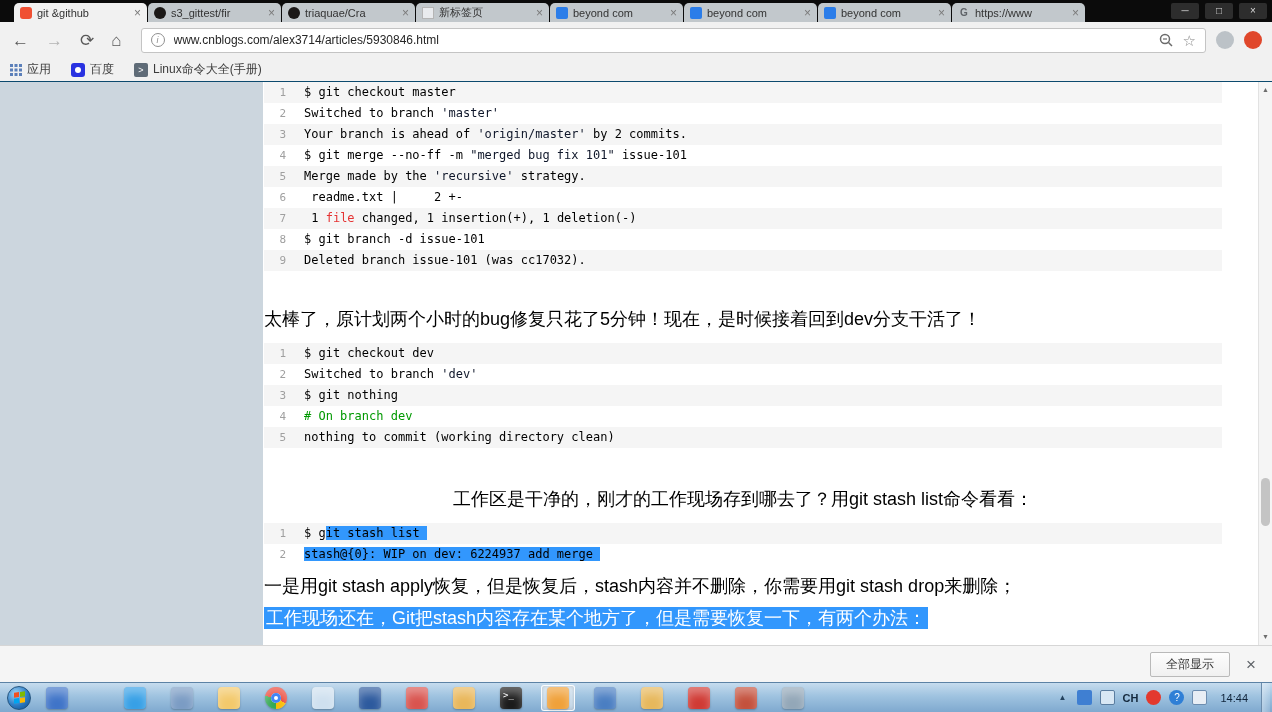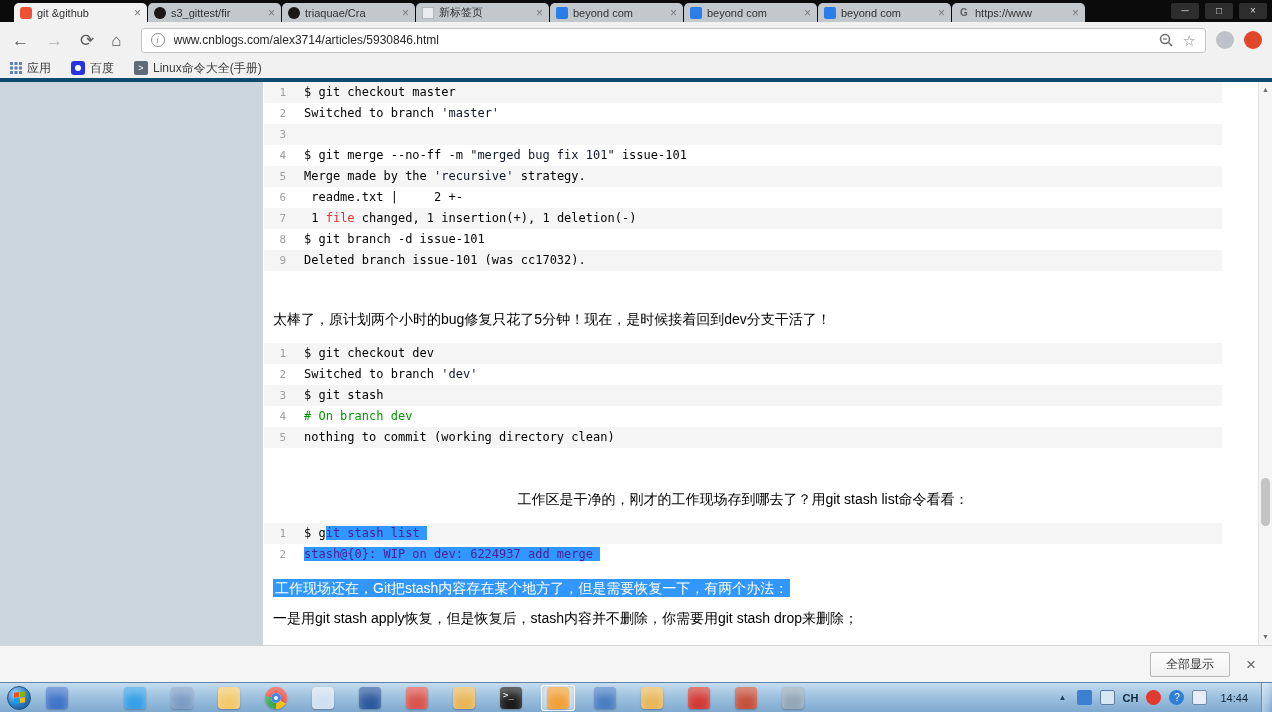--- a/index.html
+++ b/index.html
@@ -36,42 +36,42 @@
   .omnibox { flex:1; height:25px; background:#fff; border:1px solid #c4c4c4; border-radius:3px; display:flex; align-items:center; padding:0 9px; margin:0 10px 0 2px; }
   .info-icon { width:14px; height:14px; border:1px solid #8f8f8f; border-radius:50%; color:#8f8f8f; font-size:9px; line-height:12px; text-align:center; font-style:italic; margin-right:9px; flex:none; }
   .url { flex:1; font-size:12px; color:#262626; white-space:nowrap; overflow:hidden; }
   .zoom { margin-left:8px; display:flex; }
   .star { color:#8a8a8a; font-size:15px; margin-left:10px; line-height:1; }
   .ext { width:18px; height:18px; border-radius:50%; margin-right:10px; flex:none; }
   .ext.gray { background:#bcc2c7; }
   .ext.orange { background:#e0472b; }
 
   
-  .bookmarksbar { position:absolute; top:58px; left:0; width:100%; height:24px; background:#f1f1f1; border-bottom:4px solid #0c4a6e; display:flex; align-items:center; padding-left:10px; }
+  .bookmarksbar { position:absolute; top:58px; left:0; width:100%; height:24px; background:#f1f1f1; border-bottom:1px solid #0c4a6e; display:flex; align-items:center; padding-left:10px; }
   .bm { display:flex; align-items:center; gap:5px; font-size:12px; color:#3c3c3c; margin-right:20px; }
   .bm-baidu { width:14px; height:14px; background:#2932e1; border-radius:3px; position:relative; }
   .bm-baidu::after { content:""; position:absolute; left:4px; top:4px; width:6px; height:6px; background:#fff; border-radius:50%; }
   .bm-linux { width:14px; height:14px; background:#5f6b77; border-radius:2px; color:#fff; font-size:9px; line-height:14px; text-align:center; }
 
   
   .page { position:absolute; top:82px; left:0; width:100%; height:563px; background:#fff; overflow:hidden; }
   .side-strip { position:absolute; left:0; top:0; width:263px; height:100%; background:#ccd6de; }
   .main { position:absolute; left:264px; top:0; width:958px; }
 
   .codeblock { width:100%; }
   .code-line { display:flex; height:21px; line-height:21px; font-family:"DejaVu Sans Mono","Liberation Mono",monospace; font-size:12px; }
   .code-line.stripe { background:#f5f5f5; }
   .line-num { width:22px; text-align:right; padding-right:0; color:#9f9f9f; flex:none; font-size:11px; }
   .line-code { white-space:pre; color:#000; margin-left:18px; }
   .c-str { color:#0f172a; }
   .c-red { color:#e53333; }
   .c-green { color:#009900; }
-  .c-sel { background:#3297fd; color:#4c1d95; }
-
-  .para { margin:9px; font-size:14px; color:#000; line-height:17px; }
+  .c-sel { background:#3297fd; color:#000000; }
+
+  .para { margin:0; font-size:18px; color:#000; line-height:17px; }
   .p1 { margin-top:40px; }
   .cb2 { margin-top:15px; }
   .p2 { margin-top:43px;text-align:center; }
   .cb3 { margin-top:15px; }
   .p3 { margin-top:15px; }
   .p4 { margin-top:13px; }
   .hl { background:#3297fd; color:#fff; padding:1px 2px; }
 
   
   .scrollbar { position:absolute; right:0; top:0; width:14px; height:100%; background:#f5f5f5; border-left:1px solid #e2e2e2; }
@@ -238,20 +238,21 @@
         <div class="code-line stripe">
           <span class="line-num">1</span>
           <span class="line-code"><span>$ git checkout master</span></span>
         </div>
         <div class="code-line">
           <span class="line-num">2</span>
           <span class="line-code"><span>Switched to branch </span><span class="c-str">'master'</span></span>
         </div>
         <div class="code-line stripe">
           <span class="line-num">3</span>
+          <span class="line-code"><span>Your branch is ahead of </span><span class="c-str">'origin/master'</span><span> by 2 commits.</span></span>
         </div>
         <div class="code-line">
           <span class="line-num">4</span>
           <span class="line-code"><span>$ git merge --no-ff -m </span><span class="c-str">"merged bug fix 101"</span><span> issue-101</span></span>
         </div>
         <div class="code-line stripe">
           <span class="line-num">5</span>
           <span class="line-code"><span>Merge made by the </span><span class="c-str">'recursive'</span><span> strategy.</span></span>
         </div>
         <div class="code-line">
@@ -276,21 +277,21 @@
         <div class="code-line stripe">
           <span class="line-num">1</span>
           <span class="line-code"><span>$ git checkout dev</span></span>
         </div>
         <div class="code-line">
           <span class="line-num">2</span>
           <span class="line-code"><span>Switched to branch </span><span class="c-str">'dev'</span></span>
         </div>
         <div class="code-line stripe">
           <span class="line-num">3</span>
-          <span class="line-code"><span>$ git stash</span></span>
+          <span class="line-code"><span>$ git nothing</span></span>
         </div>
         <div class="code-line">
           <span class="line-num">4</span>
           <span class="line-code"><span class="c-green"># On branch dev</span></span>
         </div>
         <div class="code-line stripe">
           <span class="line-num">5</span>
           <span class="line-code"><span>nothing to commit (working directory clean)</span></span>
         </div>
       </div>
@@ -298,22 +299,22 @@
     <div class="codeblock cb3" id="cb2">
         <div class="code-line stripe">
           <span class="line-num">1</span>
           <span class="line-code"><span>$ g</span><span class="c-sel">it stash list </span></span>
         </div>
         <div class="code-line">
           <span class="line-num">2</span>
           <span class="line-code"><span class="c-sel">stash@{0}: WIP on dev: 6224937 add merge </span></span>
         </div>
       </div>
+    <p class="para p4">一是用git stash apply恢复，但是恢复后，stash内容并不删除，你需要用git stash drop来删除；</p>
     <p class="para p3"><span class="hl">工作现场还在，Git把stash内容存在某个地方了，但是需要恢复一下，有两个办法：</span></p>
-    <p class="para p4">一是用git stash apply恢复，但是恢复后，stash内容并不删除，你需要用git stash drop来删除；</p>
   </div>
   <div class="scrollbar">
     <div class="sb-arrow up">▲</div>
     <div class="sb-thumb"></div>
     <div class="sb-arrow down">▼</div>
   </div>
 
 </div>
 
 <div class="downloadbar">

